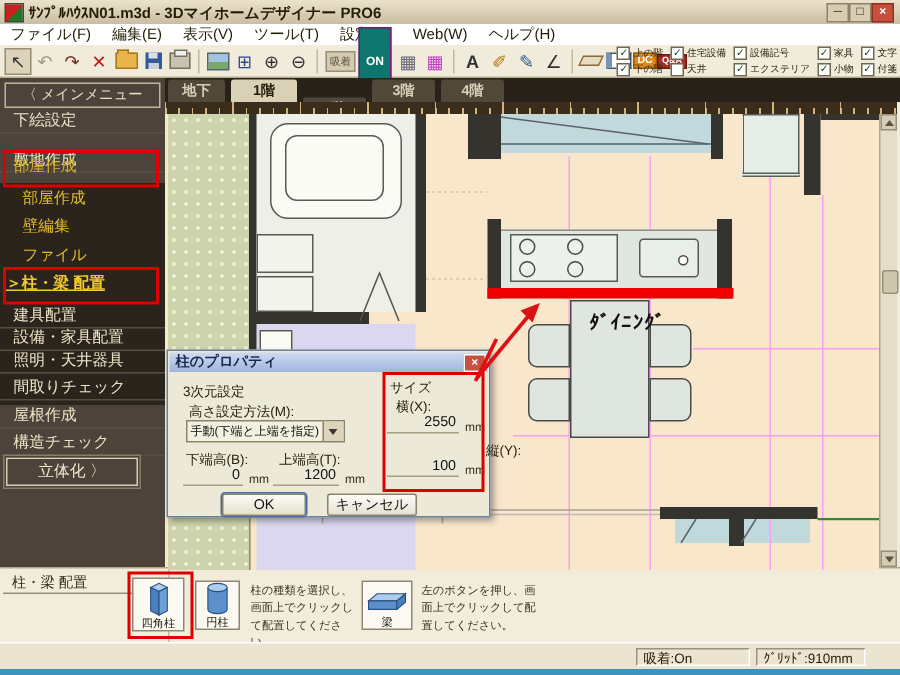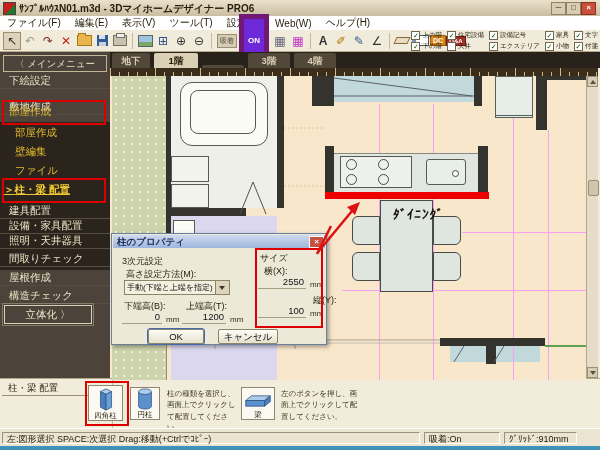--- a/index.html
+++ b/index.html
@@ -38,21 +38,21 @@
     background:#e9b64d;border:1px solid #a87818;border-bottom:none;}
   #icon-save{width:11px;height:11px;background:#34589c;position:relative;}
   #icon-save:before{content:"";position:absolute;left:2px;top:0;width:6px;height:4px;background:#d8e0ea;}
   #icon-save:after{content:"";position:absolute;left:2px;bottom:0;width:7px;height:4px;background:#c8d0da;}
   #icon-print{width:12px;height:9px;background:#c9c2b0;border:1px solid #77705e;position:relative;}
   #icon-print:before{content:"";position:absolute;left:2px;top:-3px;width:7px;height:3px;background:#eee;border:1px solid #77705e;}
   #icon-image{width:13px;height:10px;border:1px solid #566;
     background:linear-gradient(#9fc4e2 0 55%,#7aa868 55%);}
   .snapbox{font-size:7px;background:#d5cbb2;border:1px solid #9a8f74;color:#554;
     padding:1px 2px;margin-left:2px;}
-  .snap-on{font-size:8px;font-weight:bold;color:#fff;background:#6d28d9;border:5px solid #701a75;
+  .snap-on{font-size:8px;font-weight:bold;color:#fff;background:#0f766e;border:1px solid #701a75;
     padding:17px 4px;margin:0 2px;}
   .magenta{color:#c238c2;}
   .dcbox{font-size:7px;font-weight:bold;color:#fff;background:#e08818;border:1px solid #9a5c08;padding:1px 2px;}
   .qabox{font-size:6px;font-weight:bold;color:#fff;background:#a23028;border:1px solid #701810;padding:1px 2px;}
   #cb-block{position:absolute;right:2px;top:31px;display:grid;
     grid-template-columns:repeat(5,auto);column-gap:5px;row-gap:2px;}
   .cb-item{display:flex;align-items:center;font-size:6.5px;color:#2c2410;white-space:nowrap;}
   .cb{width:7px;height:7px;border:1px solid #6f6752;background:#fff;font-size:7px;line-height:7px;
     text-align:center;color:#0a4a0a;margin-right:2px;font-weight:bold;}
 
@@ -420,21 +420,21 @@
     <div class="dlbl" style="left:12px;top:66px;">下端高(B):</div>
     <div class="dlbl" style="left:74px;top:66px;">上端高(T):</div>
     <div class="dfield" style="left:10px;top:77px;width:40px;height:13px;">0</div>
     <div class="dunit" style="left:54px;top:81px;">mm</div>
     <div class="dfield" style="left:70px;top:77px;width:44px;height:13px;">1200</div>
     <div class="dunit" style="left:118px;top:81px;">mm</div>
     <div class="dlbl" style="left:148px;top:18px;">サイズ</div>
     <div class="dlbl" style="left:152px;top:31px;">横(X):</div>
     <div class="dfield" style="left:146px;top:42px;width:48px;height:13px;">2550</div>
     <div class="dunit" style="left:198px;top:46px;">mm</div>
-    <div class="dlbl" style="left:153px;top:60px;padding-left:48px;">縦(Y):</div>
+    <div class="dlbl" style="left:164px;top:60px;padding-left:48px;">縦(Y):</div>
     <div class="dfield" style="left:146px;top:71px;width:48px;height:13px;">100</div>
     <div class="dunit" style="left:198px;top:75px;">mm</div>
     <div class="dbtn" id="btn-ok">OK</div>
     <div class="dbtn" id="btn-cancel">キャンセル</div>
   </div>
 
   <div class="abs ann" style="left:2px;top:100px;width:100px;height:21px;"></div>
   <div class="abs ann" style="left:2px;top:178px;width:100px;height:21px;"></div>
   <div class="abs ann" style="left:255px;top:248px;width:64px;height:76px;"></div>
   <div class="abs ann" style="left:85px;top:381px;width:40px;height:41px;"></div>
@@ -475,19 +475,18 @@
         <polygon points="2,8 22,8 22,14 2,14" fill="#5c90cc" stroke="#2a5080" stroke-width="0.8"></polygon>
         <polygon points="22,8 28,3 28,9 22,14" fill="#4a7fc0" stroke="#2a5080" stroke-width="0.8"></polygon>
       </svg>
       <span class="lab">梁</span>
     </div>
 
     <div class="hint" style="left:281px;top:9px;width:80px;">左のボタンを押し、画面上でクリックして配置してください。</div>
   </div>
 
   <div class="abs" id="statusbar">
-    <div class="sfield" style="left:2px;width:418px;">左:図形選択 SPACE:次選択 Drag:移動(+Ctrlでｺﾋﾟｰ)</div>
     <div class="sfield" style="left:424px;width:76px;">吸着:On</div>
     <div class="sfield" style="left:504px;width:73px;">ｸﾞﾘｯﾄﾞ:910mm</div>
   </div>
   <div class="abs" id="bluestrip"></div>
 
 </div>
 
 </body></html>

